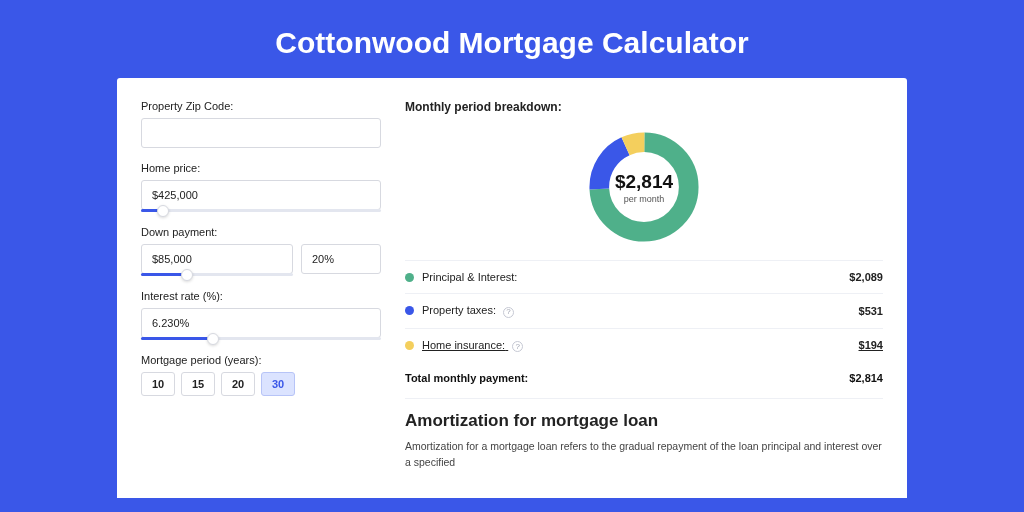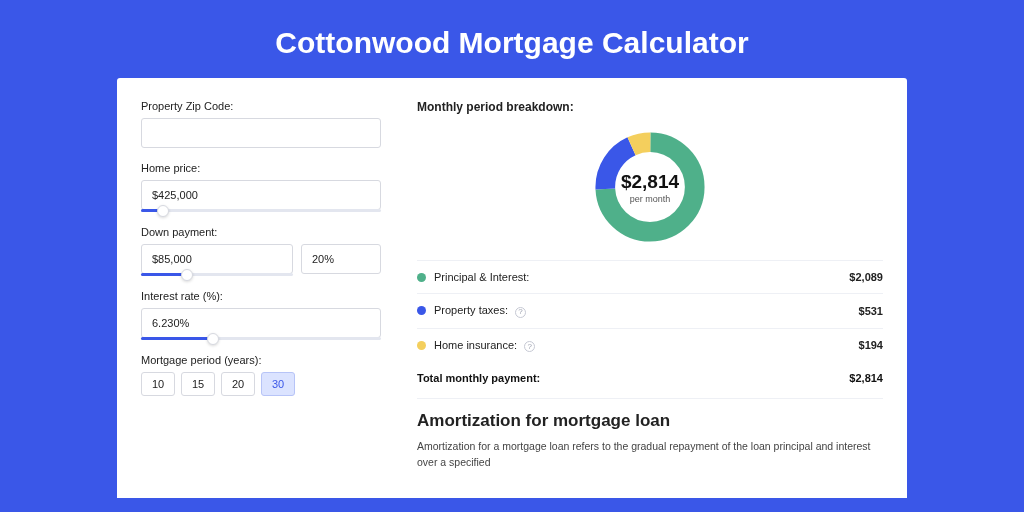--- a/index.html
+++ b/index.html
@@ -1,46 +1,46 @@
 <!DOCTYPE html>
 <html><head>
 <meta charset="utf-8">
 <style>
   * { box-sizing: border-box; margin: 0; padding: 0; }
   html, body { width: 1024px; height: 512px; overflow: hidden; font-family: -apple-system, BlinkMacSystemFont, "Segoe UI", Arial, sans-serif; }
   body { background: #3a57e8; }
   .page-title { color: #fff; text-align: center; font-size: 30px; font-weight: 700; padding: 26px 0 18px; }
-  .panel { background: #fff; margin: 0 auto; width: 790px; height: 420px; border-radius: 3px 3px 0 0; padding: 22px 24px 0; display: flex; gap: 36px; }
+  .panel { background: #fff; margin: 0 auto; width: 790px; height: 420px; border-radius: 3px 3px 0 0; padding: 22px 24px 0; display: flex; gap: 24px; }
   .left { width: 240px; }
   .right { flex: 1; }
   .field-label { font-size: 11px; color: #222; margin-bottom: 6px; display: block; }
   .field-group { margin-bottom: 14px; }
   .text-input { width: 100%; height: 30px; border: 1px solid #d7d9e0; border-radius: 3px; padding: 8px 10px; font-size: 11px; color: #222; }
   .slider-track { position: relative; height: 3px; background: #e3e6ef; border-radius: 2px; margin-top: -1px;}
   .slider-fill { position: absolute; left:0; top:0; height:3px; background:#3a57e8; border-radius:2px;}
   .slider-thumb { position:absolute; top:50%; width:12px; height:12px; background:#fff; border-radius:50%; border:1px solid #d7d9e0; box-shadow:0 1px 3px rgba(0,0,0,.15); transform:translate(-50%,-50%);}
   .dp-row { display:flex; gap:8px;justify-content:flex-end;}
   .dp-left { flex: 1.9; }
   .dp-right { flex: 1; }
   .period-row { display:flex; gap:6px;}
-  .period-btn { width:34px; height:24px; font-size:11px; border:1px solid #d7d9e0; background:#fff; border-radius:3px; color:#222; cursor:pointer; font-weight:400;}
+  .period-btn { width:34px; height:24px; font-size:11px; border:1px solid #d7d9e0; background:#fff; border-radius:3px; color:#222; cursor:pointer; font-weight:700;}
   .period-btn.active { background:#dbe3ff; border-color:#b7c4f7; color:#3a57e8;}
   .toggle-row { display:flex; align-items:center; gap:8px; margin-top:12px;}
   .toggle { width:28px; height:16px; background:#e3e6ef; border-radius:10px; position:relative;}
   .toggle::after { content:""; position:absolute; left:2px; top:2px; width:12px; height:12px; background:#fff; border-radius:50%; box-shadow:0 1px 2px rgba(0,0,0,.2);}
   .toggle-label { font-size:11px; color:#222;}
   .section-title { font-size:12px; font-weight:700; color:#222; margin-bottom:10px;}
   .donut-wrap { display:flex; justify-content:center; padding:4px 0 14px;}
   .donut { position:relative; width:118px; height:118px;}
   .donut-center { position:absolute; inset:0; display:flex; flex-direction:column; align-items:center; justify-content:center;}
   .donut-amt { font-size:19px; font-weight:700; color:#111;}
   .donut-sub { font-size:9px; color:#555; margin-top:1px;}
   .legend { border-top:1px solid #eef0f5; }
   .legend-row { display:flex; align-items:center; padding:10px 0; font-size:11px; color:#222; border-bottom:1px solid #eef0f5;}
-  .legend-row:last-child { border-bottom:none;}
+  .legend-row:last-child { border-bottom:none;text-decoration:underline;}
   .dot { width:9px; height:9px; border-radius:50%; margin-right:8px; flex-shrink:0;}
   .dot-green{background:#4fb08a;} .dot-blue{background:#3a57e8;} .dot-yellow{background:#f4cf5d;}
   .legend-label { flex:1;}
   .legend-amt { font-weight:600;}
   .total-row { display:flex; align-items:center; padding:10px 0 14px 0; font-size:11px; font-weight:700; color:#111;}
   .total-row .legend-label{flex:1;}
   .info-icon { display:inline-flex; align-items:center; justify-content:center; width:11px; height:11px; border:1px solid #c6c9d4; border-radius:50%; font-size:8px; color:#9ea2b0; margin-left:4px; line-height:1;}
   .amort-box { border-top:1px solid #eef0f5; padding-top:12px;}
   .amort-title { font-size:17px; font-weight:700; color:#222; margin-bottom:8px;}
   .amort-text { font-size:10.5px; color:#444; line-height:1.5;}

